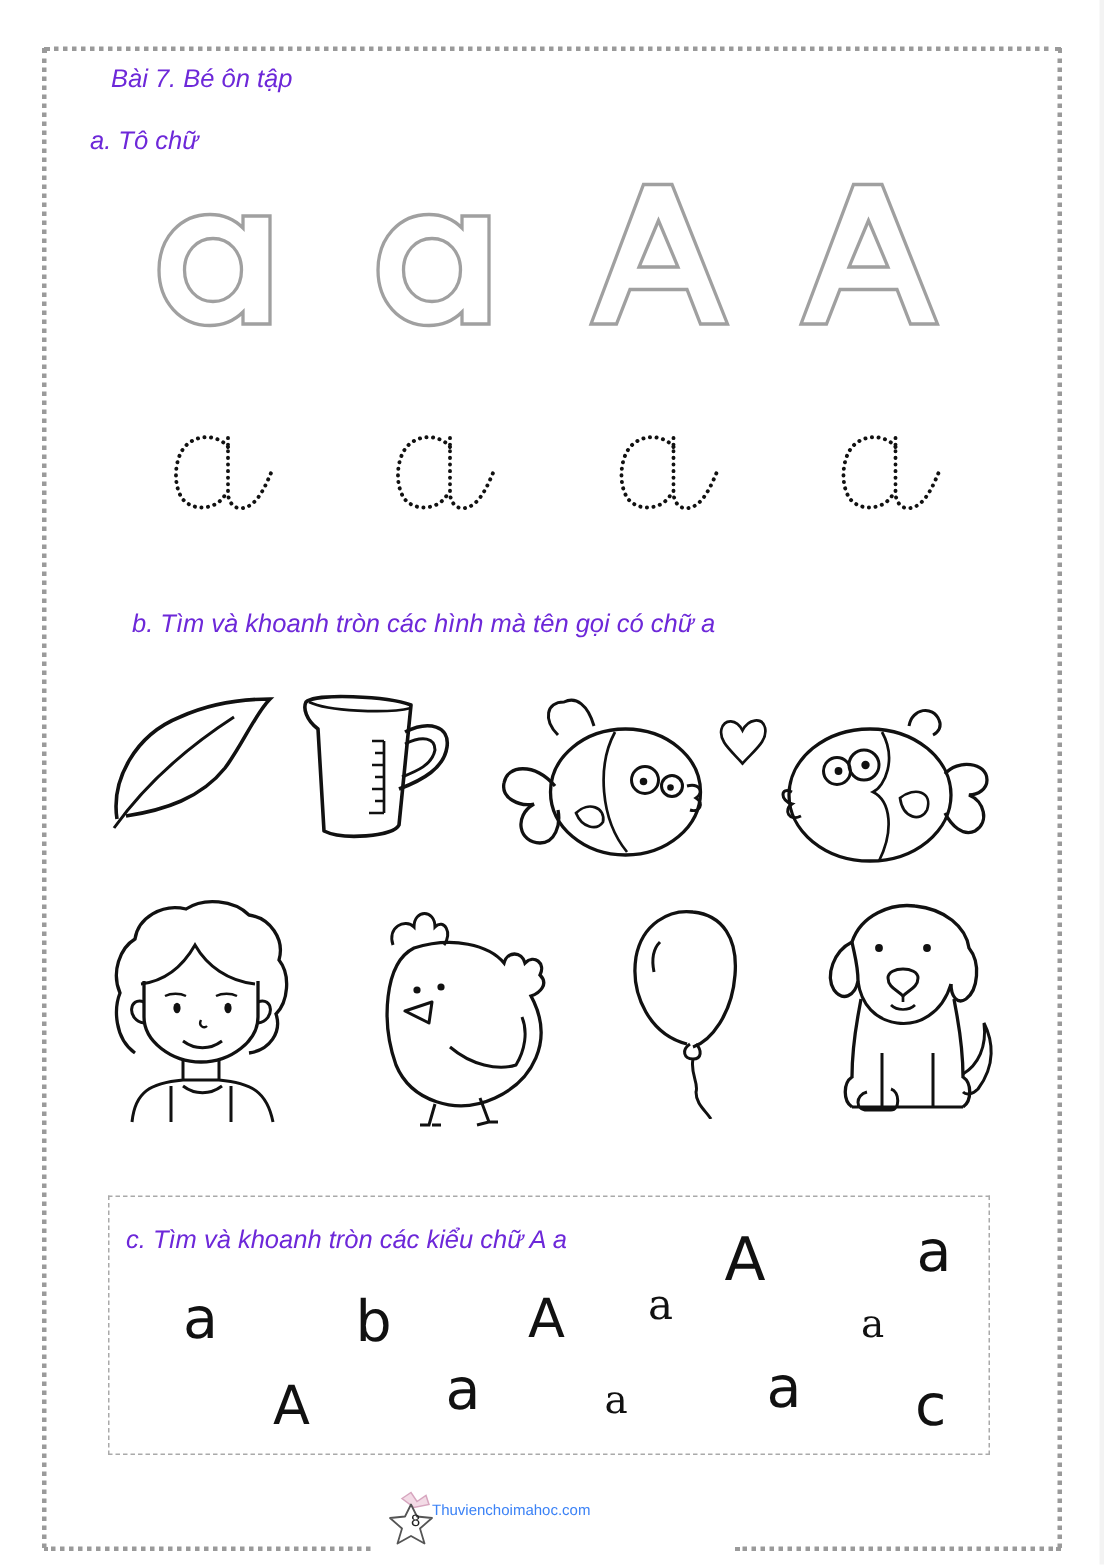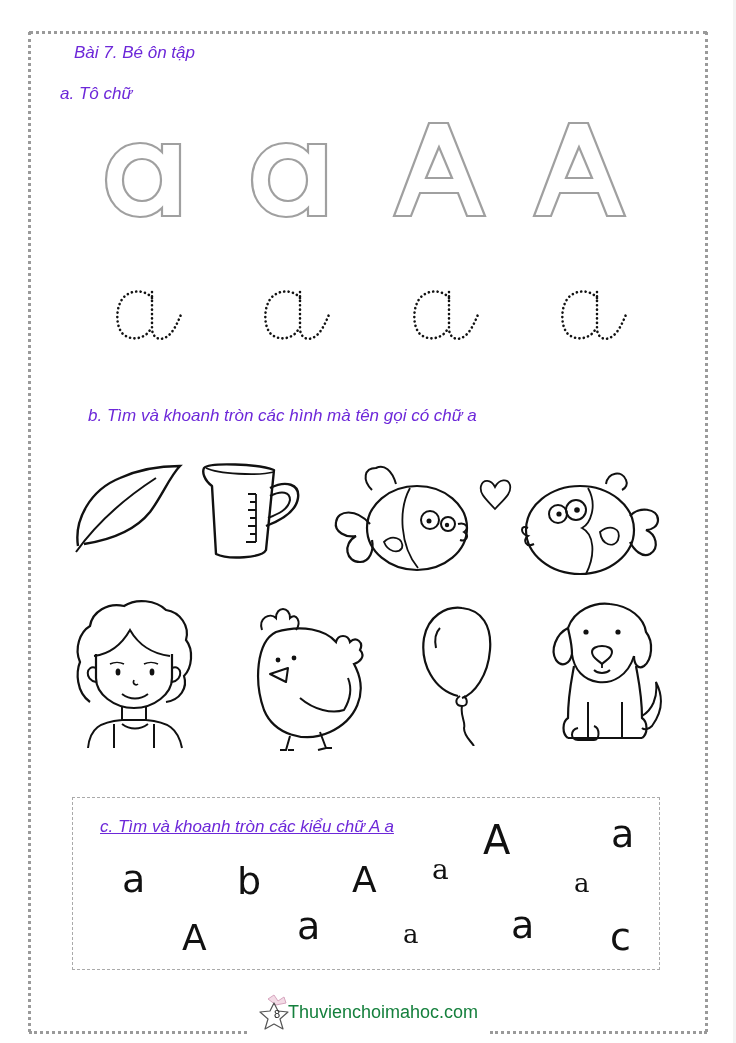--- a/index.html
+++ b/index.html
@@ -14,36 +14,36 @@
   .frame-top { left: 29px; top: 31px; width: 678px; height: 0; border-top: 3px dotted #9a9a9a; }
   .frame-left { left: 28px; top: 32px; width: 0; height: 1000px; border-left: 3px dotted #9a9a9a; }
   .frame-right { left: 705px; top: 32px; width: 0; height: 1000px; border-left: 3px dotted #9a9a9a; }
   .frame-bottom-l { left: 29px; top: 1031px; width: 218px; height: 0; border-top: 3px dotted #9a9a9a; }
   .frame-bottom-r { left: 490px; top: 1031px; width: 217px; height: 0; border-top: 3px dotted #9a9a9a; }
 
   .heading { position: absolute; font-style: italic; font-size: 17px; color: #6d28d9; white-space: nowrap; }
   .title { left: 74px; top: 43px; }
   .sec-a { left: 60px; top: 84px; }
   .sec-b { left: 72px; top: 406px; margin-left: 16px; }
-  .sec-c { left: 100px; top: 817px; text-decoration: underline; }
+  .sec-c { left: 84px; top: 817px; }
 
   .outline-glyph { position: absolute; }
   .cursive { position: absolute; }
   .pic { position: absolute; }
 
   .box-c { position: absolute; left: 72px; top: 797px; width: 586px; height: 171px; border: 1.5px dashed #aaaaaa; }
 
   .letter { position: absolute; color: #111; line-height: 1; }
   .sans { font-family: "DejaVu Sans", "Liberation Sans", sans-serif; }
   .serif { font-family: "DejaVu Serif", "Liberation Serif", serif; }
 
   .footer { position: absolute; left: 258px; top: 993px; height: 44px; width: 232px; background: #fff; }
   .footer-star { position: absolute; left: 0; top: 0; }
   .footer-num { position: absolute; left: 16px; top: 15px; font-size: 11px; color: #222; }
-  .footer-site { position: absolute; left: 30px; top: 9px; font-size: 18px; color: #15803d; white-space: nowrap; }
+  .footer-site { position: absolute; left: 30px; top: 9px; font-size: 10px; color: #3b82f6; white-space: nowrap; }
 </style>
 </head>
 <body>
 
 <div class="edge-strip"></div>
 
 <div class="frame-line frame-top"></div>
 <div class="frame-line frame-left"></div>
 <div class="frame-line frame-right"></div>
 <div class="frame-line frame-bottom-l"></div>

